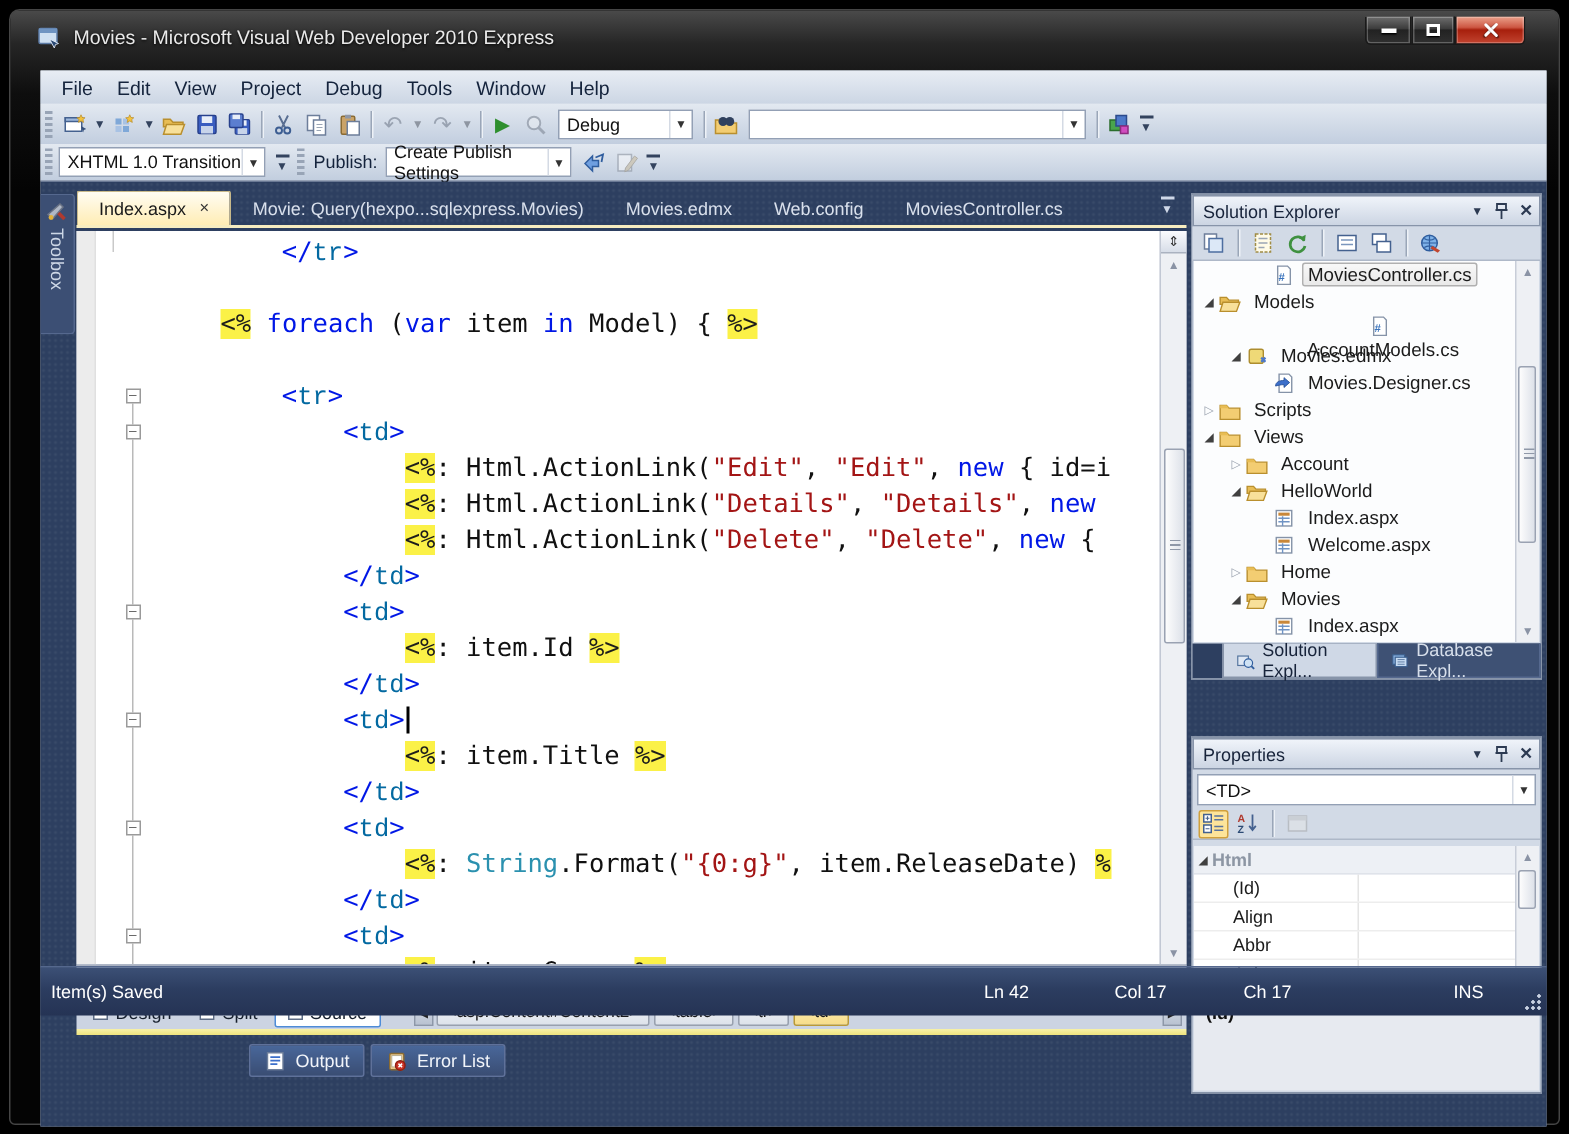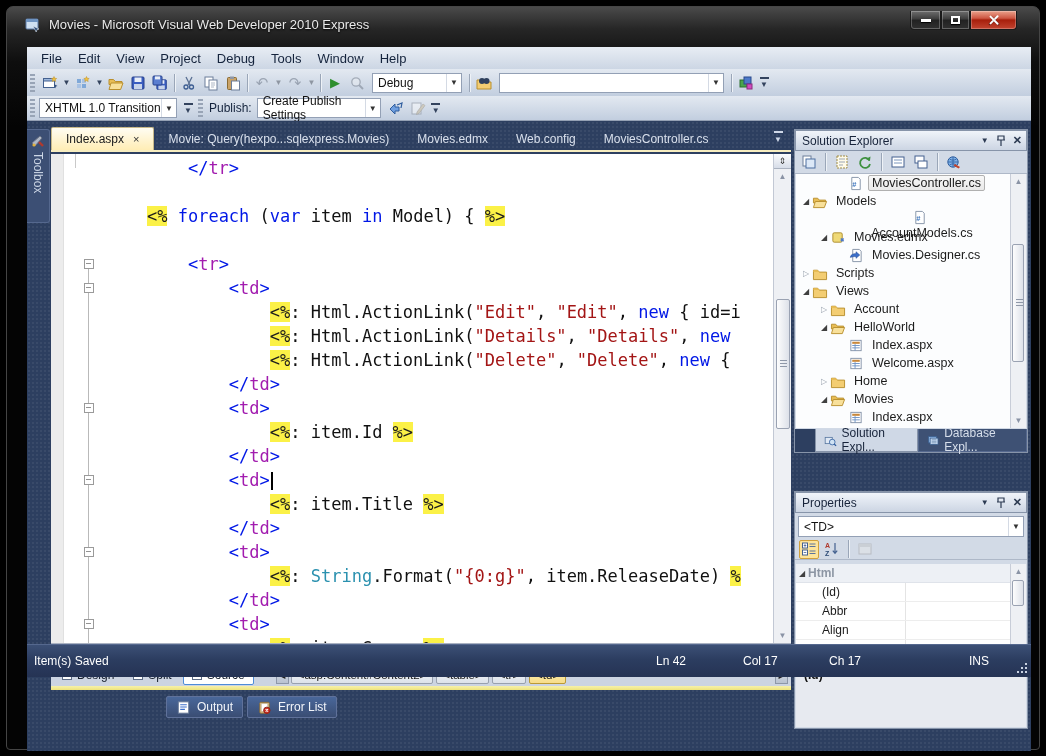--- a/index.html
+++ b/index.html
@@ -72,21 +72,21 @@
   
   #editor{position:absolute;left:0;top:25px;width:740px;height:489px;background:#fff;overflow:hidden;}
   #selmargin{position:absolute;left:0;top:0;width:13px;height:100%;background:#ececec;border-right:1px solid #e0e0e0;}
   #foldline{position:absolute;left:37px;top:110px;bottom:0;width:1px;background:#b9b9b9;}
   #foldline2{position:absolute;left:24px;top:0;height:14px;width:1px;background:#c9c9c9;}
   .fold-box{position:absolute;left:32.5px;width:10px;height:10px;border:1px solid #9a9a9a;background:#fff;
     font-size:9px;line-height:7px;text-align:center;color:#555;}
   #code{position:absolute;left:55px;top:2px;right:18px;font-family:"DejaVu Sans Mono","Liberation Mono",monospace;
     font-size:17px;white-space:pre;overflow:hidden;}
   .code-line{height:24px;line-height:24px;}
-  .c-p{color:#111;} .c-d{color:#0017e6;} .c-k{color:#0017e6;} .c-t{color:#a21caf;} .c-s{color:#a31515;}
+  .c-p{color:#111;} .c-d{color:#0017e6;} .c-k{color:#0017e6;} .c-t{color:#0369a1;font-family:Liberation Mono, monospace;} .c-s{color:#a31515;}
   .c-ty{color:#2b91af;} .c-y{background:#fbf147;color:#1c1c1c;}
   .caret{display:inline-block;width:0;height:18px;border-left:2px solid #000;vertical-align:middle;margin-left:1px;}
   
   #vscroll{position:absolute;right:0;top:0;width:18px;height:100%;background:#eef0f4;border-left:1px solid #c2c8d4;}
   #vsplit{height:15px;background:linear-gradient(180deg,#fbfcfe,#d7dde8);border-bottom:1px solid #aab2c0;
     text-align:center;font-size:9px;line-height:14px;color:#333;}
   .sbtn{height:15px;text-align:center;font-size:8px;color:#8a93a5;line-height:15px;}
   #vthumb{position:absolute;left:1.5px;top:145px;width:14px;height:130px;border:1px solid #9aa2b2;border-radius:2px;
     background:linear-gradient(90deg,#fdfdfd,#dde1e9);}
   .thumbgrip{position:absolute;left:3px;top:50%;width:7px;height:7px;margin-top:-4px;
@@ -803,25 +803,25 @@
           <div id="pcat">
             <span class="tw open">◢</span>
             <span class="cat">Html</span>
           </div>
           <div id="prows">
               <div class="prow">
                 <div class="pname">(Id)</div>
                 <div class="pval"></div>
               </div>
               <div class="prow">
-                <div class="pname">Abbr</div>
+                <div class="pname">Align</div>
                 <div class="pval"></div>
               </div>
               <div class="prow">
-                <div class="pname">Align</div>
+                <div class="pname">Abbr</div>
                 <div class="pval"></div>
               </div>
               <div class="prow">
                 <div class="pname">Axis</div>
                 <div class="pval"></div>
               </div>
             </div>
         </div>
         <div id="pgrid-scroll">
           <div class="sbtn">▲</div>

